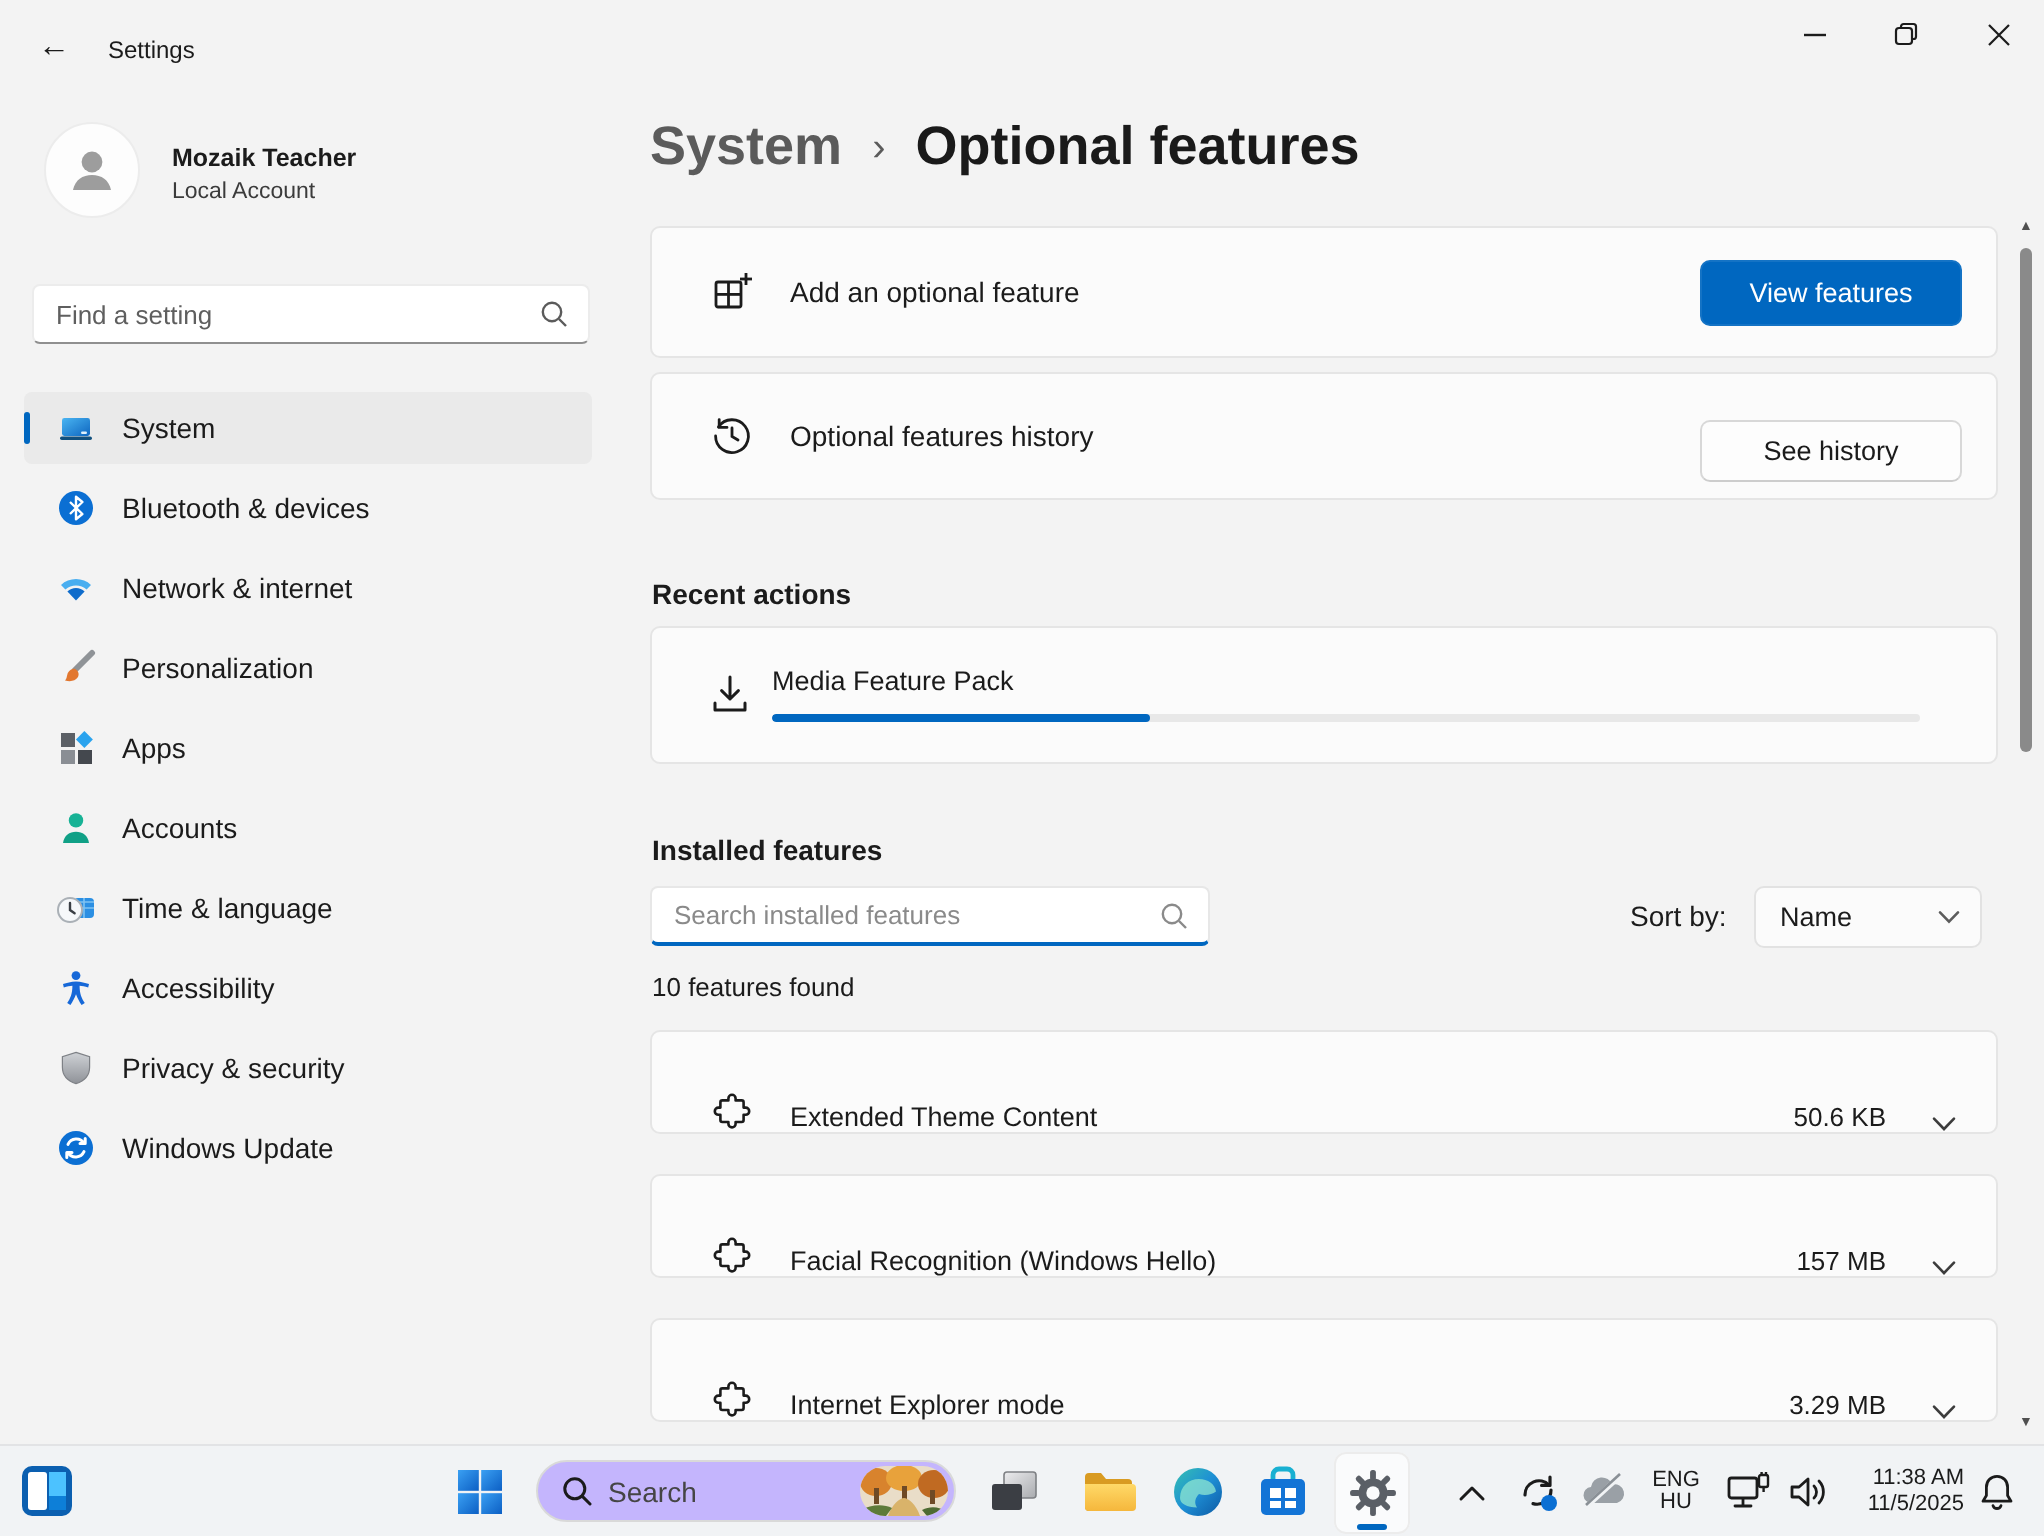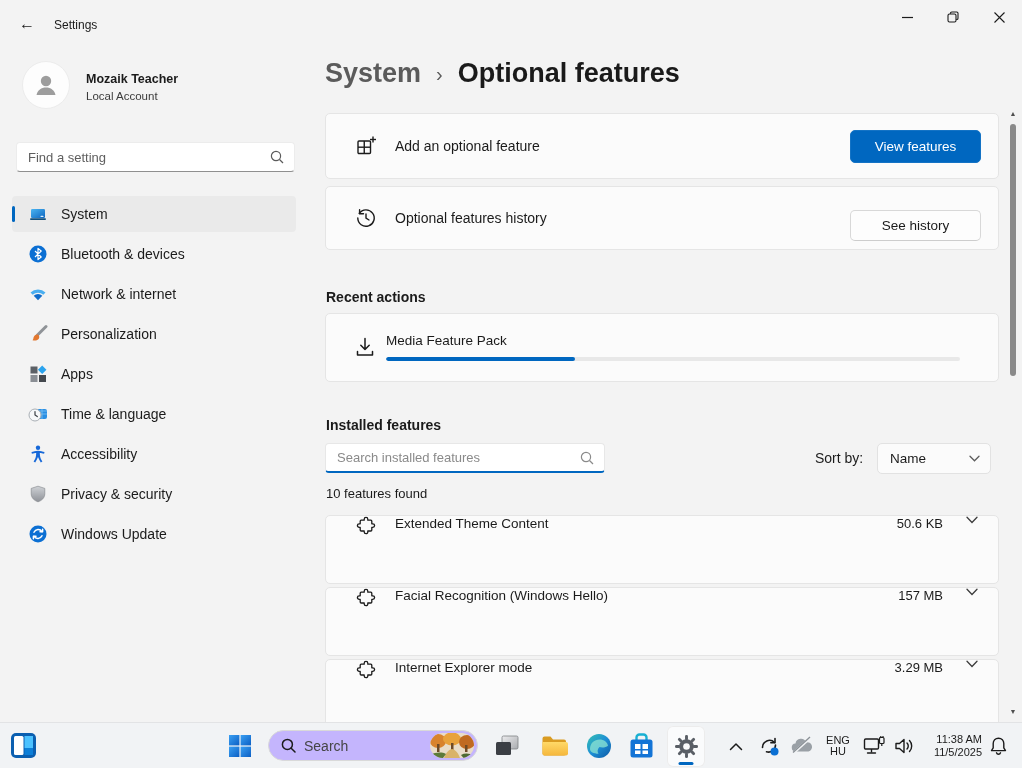--- a/index.html
+++ b/index.html
@@ -45,21 +45,21 @@
   .dl-fill { height:100%; background:#0067c0; border-radius:2px; }
   .dl-ico { position:absolute; left:28px; top:22px; width:22px; height:22px; }
   .search2 { left:325px; top:443px; width:280px; height:30px; background:#ffffff; border:1px solid #e7e7e7; border-bottom:2px solid #0067c0; border-radius:4px; display:flex; align-items:center; }
   .search2 input { flex:1; border:none; outline:none; background:transparent; font-size:13px; padding:0 8px 0 11px; color:#1b1b1b; font-family:inherit; }
   .search2 input::placeholder { color:#8a8a8a; }
   .sortby { left:815px; top:450px; font-size:14px; color:#1b1b1b; }
   .dropdown { left:877px; top:443px; width:114px; height:31px; background:#fbfbfb; border:1px solid #e2e2e2; border-radius:5px; display:flex; align-items:center; cursor:pointer; }
   .dropdown .dd-text { font-size:13.5px; padding-left:12px; }
   .dropdown .dd-chev { margin-left:auto; margin-right:10px; width:11px; height:7px; }
   .count { left:326px; top:486px; font-size:13px; color:#1b1b1b; }
-  .feat { left:325px; width:674px; height:69px; background:#fbfbfb; border:1px solid #e5e5e5; border-radius:5px; display:flex; align-items:flex-start; cursor:pointer; }
+  .feat { left:325px; width:674px; height:52px; background:#fbfbfb; border:1px solid #e5e5e5; border-radius:5px; display:flex; align-items:flex-end; cursor:pointer; }
   .feat-ico { width:20px; height:20px; margin:0 19px 0 30px; flex:none; }
   .feat-name { font-size:13.5px; }
   .feat-size { margin-left:auto; font-size:13px; color:#1b1b1b; }
   .feat-chev { width:12px; height:8px; margin:0 20px 0 23px; flex:none; }
 
   
   .sb-arrow { left:1008px; width:10px; height:8px; color:#4f4f4f; font-size:7px; line-height:8px; text-align:center; }
   .sb-thumb { left:1010px; top:124px; width:6px; height:252px; background:#8a8a8a; border-radius:3px; }
 
   
@@ -152,20 +152,27 @@
     <span class="nav-label">Personalization</span>
   </div>
   <div class="nav-item">
     <svg class="nav-ico" viewBox="0 0 20 20">
         <rect x="2.5" y="2.5" width="7" height="7" fill="#5c6066"></rect>
         <rect x="2.5" y="11" width="7" height="7" fill="#8a8e94"></rect>
         <rect x="11" y="11" width="7" height="7" fill="#44484e"></rect>
         <rect x="11.2" y="2.8" width="6" height="6" transform="rotate(45 14.2 5.8)" fill="#2aa3ee"></rect>
       </svg>
     <span class="nav-label">Apps</span>
+  </div>
+  <div class="nav-item">
+    <svg class="nav-ico" viewBox="0 0 20 20">
+        <circle cx="10" cy="6.2" r="3.6" fill="#17b295"></circle>
+        <path d="M3.5 17.5c0.6-3.8 3.2-5.6 6.5-5.6s5.9 1.8 6.5 5.6z" fill="#10a086"></path>
+      </svg>
+    <span class="nav-label">Accounts</span>
   </div>
   <div class="nav-item">
     <svg class="nav-ico" viewBox="0 0 20 20">
         <rect x="9" y="5" width="10" height="10" rx="2" fill="#2b8fe3"></rect>
         <path d="M11 7h8M11 10h8M14 5v10" stroke="#7fc2f2" stroke-width="0.8"></path>
         <circle cx="7" cy="11" r="6" fill="#f6f8fa" stroke="#aab0b6" stroke-width="1"></circle>
         <path d="M7 7.5V11l2.3 1.6" fill="none" stroke="#3a3f45" stroke-width="1.2" stroke-linecap="round"></path>
       </svg>
     <span class="nav-label">Time &amp; language</span>
   </div>

